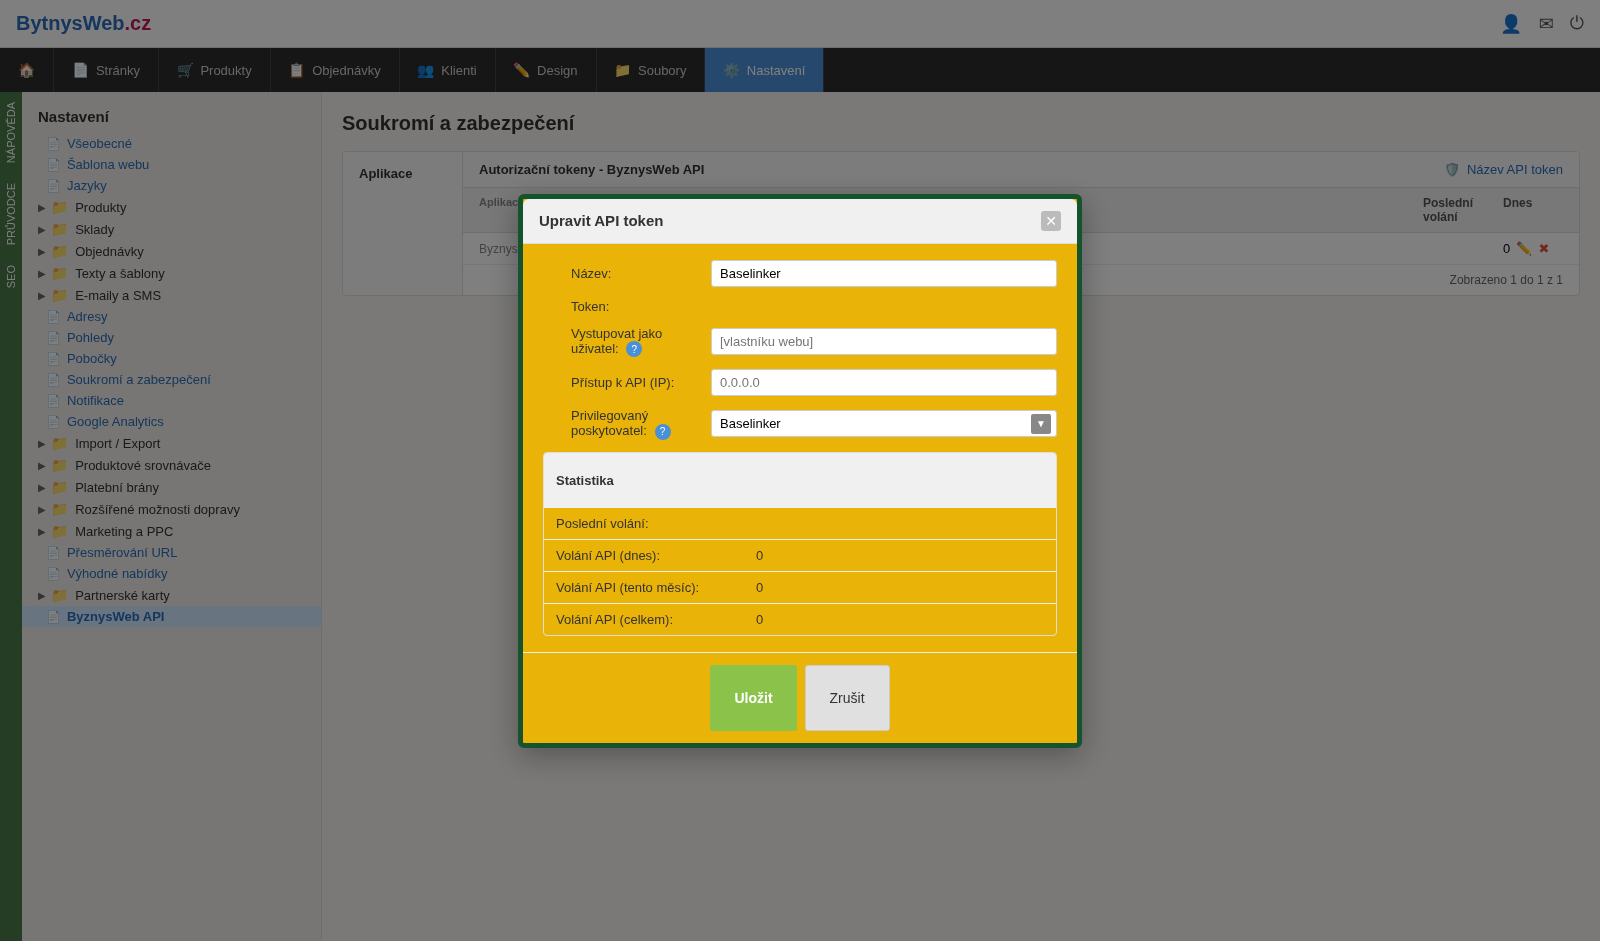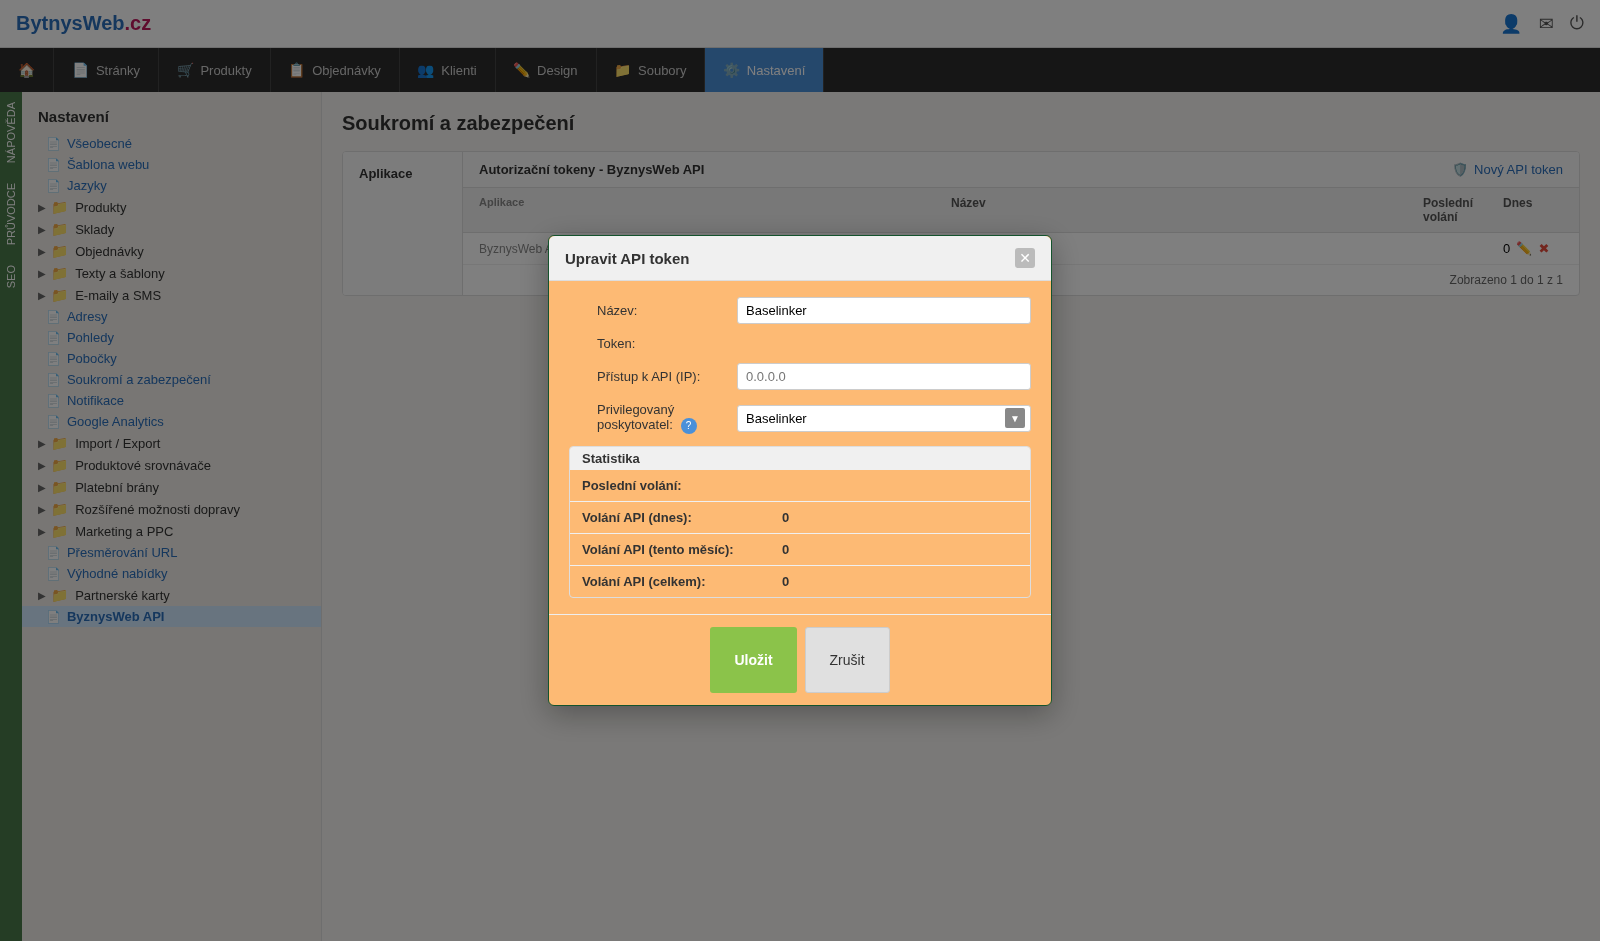--- a/index.html
+++ b/index.html
@@ -216,24 +216,24 @@
       top: 0; left: 0; right: 0; bottom: 0;
       background: rgba(0,0,0,0.5);
       z-index: 100;
       display: flex;
       align-items: center;
       justify-content: center;
     }
 
     
     .modal {
-      background: #fdba74;
-      border: 1px solid #14532d;
+      background: #eab308;
+      border: 5px solid #14532d;
       border-radius: 6px;
-      width: 504px;
+      width: 564px;
       box-shadow: 0 8px 30px rgba(0,0,0,0.3);
       z-index: 101;
       position: relative;
     }
     .modal-header {
       background: #f0f0f0;
       border-bottom: 1px solid #ddd;
       padding: 12px 16px;
       display: flex;
       align-items: center;
@@ -317,34 +317,33 @@
 
     
     .stats-section {
       border: 1px solid #ddd;
       border-radius: 4px;
       overflow: hidden;
       margin-top: 4px;
     }
     .stats-header {
       background: #f0f0f0;
-      padding: 4px 12px;
+      padding: 20px 12px;
       font-weight: bold;
       font-size: 13px;
       color: #333;
     }
     .stats-body { padding: 0; }
     .stats-row {
       display: grid;
       grid-template-columns: 200px 1fr;
       padding: 8px 12px;
       border-bottom: 1px solid #f0f0f0;
       font-size: 13px;
       color: #333;
-      font-weight: bold;
     }
     .stats-row:last-child { border-bottom: none; }
 
     
     .modal-footer {
       padding: 12px 16px;
       display: flex;
       justify-content: center;
       gap: 8px;
       border-top: 1px solid #eee;
@@ -549,21 +548,21 @@
 
         <div class="panel-left">
           <div style="cursor:pointer; color:#333; font-weight:bold; padding:4px 0;">Aplikace</div>
         </div>
 
         <div class="panel-main">
           <div class="panel-header">
             <div class="panel-header-title">Autorizační tokeny - ByznysWeb API</div>
             <button class="new-token-btn">
               <span>🛡️</span>
-              <span>Nový API token</span>
+              <span>Název API token</span>
             </button>
           </div>
 
           <div class="table-header">
             <div style="color:#888; font-size:11px;">Aplikace</div>
             <div>Název</div>
             <div>Poslední volání</div>
             <div>Dnes</div>
           </div>
 
@@ -598,20 +597,27 @@
 
       <div class="form-row">
         <label class="form-label">Název:</label>
         <input class="form-input" type="text" value="Baselinker" style="">
       </div>
 
       <div class="form-row">
         <label class="form-label">Token:</label>
       </div>
 
+      <div class="form-row">
+        <label class="form-label">
+          <span>Vystupovat jako uživatel:</span>
+          <span class="help-icon">?</span>
+        </label>
+        <input class="form-input" type="text" placeholder="[vlastníku webu]" style="">
+      </div>
 
       <div class="form-row">
         <label class="form-label">Přístup k API (IP):</label>
         <input class="form-input" type="text" placeholder="0.0.0.0" style="">
       </div>
 
       <div class="form-row">
         <label class="form-label">
           <span>Privilegovaný poskytovatel:</span>
           <span class="help-icon">?</span>

